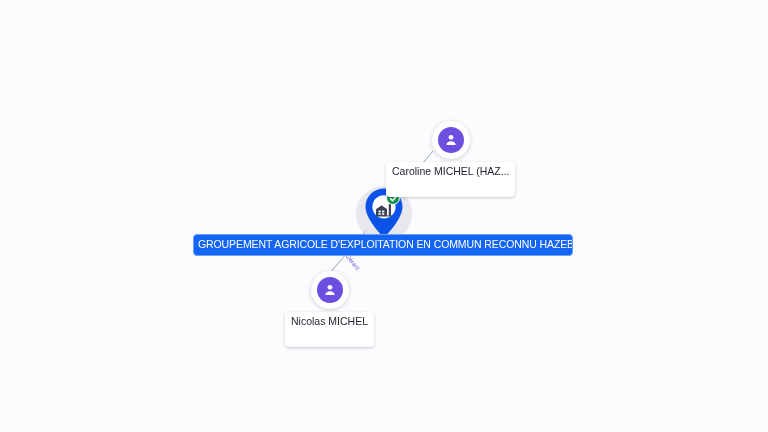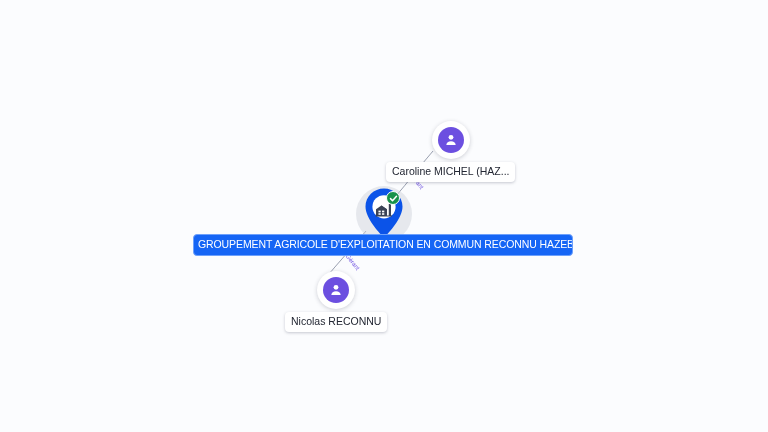--- a/index.html
+++ b/index.html
@@ -65,21 +65,21 @@
   .avatar-circle svg { display: block; }
 
   .person-label {
     margin-top: 3px;
     background: #ffffff;
     border-radius: 4px;
     box-shadow: 0 1px 3px rgba(40,45,70,0.25);
     color: #232733;
     font-size: 10.5px;
     line-height: 1;
-    padding: 4px 6px 5px 6px;
+    padding: 4px 6px 20px 6px;
     white-space: nowrap;
     position: relative;
     z-index: 4;
   }
 
   
   .company-node {
     display: flex;
     flex-direction: column;
     align-items: center;
@@ -195,21 +195,21 @@
 
   <div class="node person-node" style="left:285px; top:271px;">
     <div class="avatar-ring">
       <div class="avatar-circle">
         <svg width="16" height="16" viewBox="0 0 24 24" aria-hidden="true">
           <circle cx="12" cy="8" r="3.6" fill="#ffffff"></circle>
           <path d="M5 19.5c0-3.6 3.1-5.6 7-5.6s7 2 7 5.6z" fill="#ffffff"></path>
         </svg>
       </div>
     </div>
-    <div class="person-label">Nicolas RECONNU</div>
+    <div class="person-label">Nicolas MICHEL</div>
   </div>
 
   <div class="node company-node" style="left:356px; top:186px;">
     <div class="pin-halo">
 
       <div class="pin-shape">
         <svg width="44" height="52" viewBox="0 0 44 52" aria-hidden="true">
           <path d="M22 1.5 C11.8 1.5 3.5 9.6 3.5 19.6 C3.5 31.2 17 45.5 20.5 49.3 C21.3 50.2 22.7 50.2 23.5 49.3 C27 45.5 40.5 31.2 40.5 19.6 C40.5 9.6 32.2 1.5 22 1.5 Z" fill="#0b53e8"></path>
           <circle cx="22" cy="19.8" r="11.6" fill="#ffffff"></circle>
         </svg>

